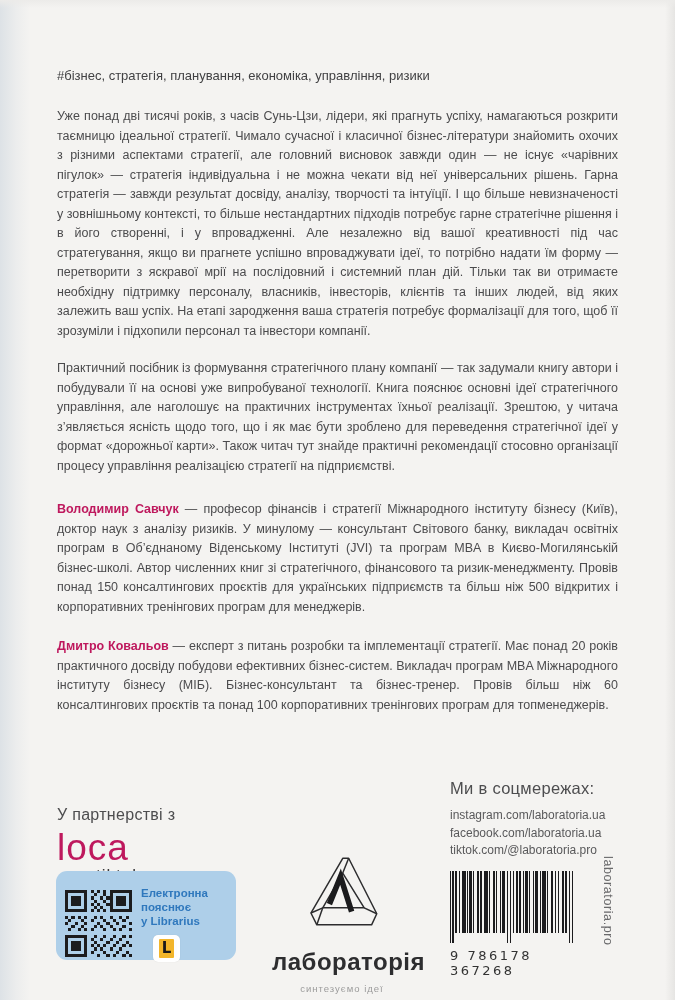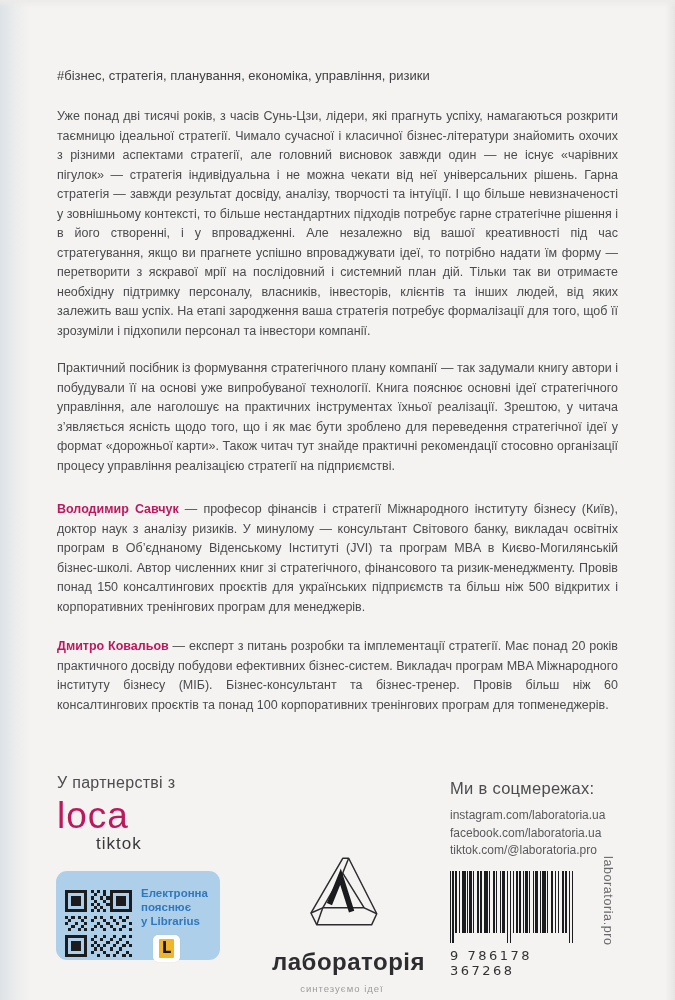--- a/index.html
+++ b/index.html
@@ -19,25 +19,25 @@
 
   .content{position:absolute;left:57px;top:68px;width:561px;}
   .tags{font-size:13px;font-weight:normal;color:#414143;margin:0 0 24px;}
   p.body{font-size:12.5px;line-height:19.5px;text-align:justify;margin:0 0 18px;color:#4b4b4d;}
   p.bio1{margin-top:24px;}
   p.bio2{margin-top:20px;}
   p.body b{color:#be185d;}
 
   
   .partner{position:absolute;left:57px;top:774px;}
-  .partner-heading{font-size:16px;color:#4d4d4f;letter-spacing:0.3px;}
+  .partner-heading{font-size:16px;color:#4d4d4f;letter-spacing:0.3px;margin-top:32px;}
   .loca-word{font-size:37px;color:#be185d;line-height:1.05;margin-top:5px;letter-spacing:1px;}
   .loca-project{font-size:17px;color:#39393b;margin-left:39px;margin-top:-2px;letter-spacing:1px;}
 
-  .qr-badge{position:absolute;left:56px;top:871px;width:164px;height:89px;
+  .qr-badge{position:absolute;left:56px;top:871px;width:180px;height:89px;
     background:#aecfe9;border-radius:11px;display:flex;align-items:center;padding:16px 8px 0 9px;box-sizing:border-box;}
   .qr-code{flex:0 0 auto;}
   .badge-right{flex:1;display:flex;flex-direction:column;align-items:flex-start;margin-left:9px;}
   .badge-line{font-size:11.5px;line-height:14px;font-weight:bold;color:#2f78bd;}
   .lib-tile{width:27px;height:27px;background:#ffffff;border-radius:5px;margin:7px 0 0 12px;
     display:flex;align-items:center;justify-content:center;box-shadow:0 0 1px rgba(0,0,0,.15);}
   .lib-yellow{width:15px;height:19px;background:#f2b52a;border-radius:1px;position:relative;
     display:flex;align-items:center;justify-content:center;}
   .lib-yellow:after{content:"";position:absolute;right:-3px;top:1px;bottom:1px;width:3px;background:#fdfdfd;border-radius:1px;}
   .lib-letter{font-size:15px;line-height:1;font-weight:bold;color:#18181a;font-family:"DejaVu Sans",sans-serif;}

